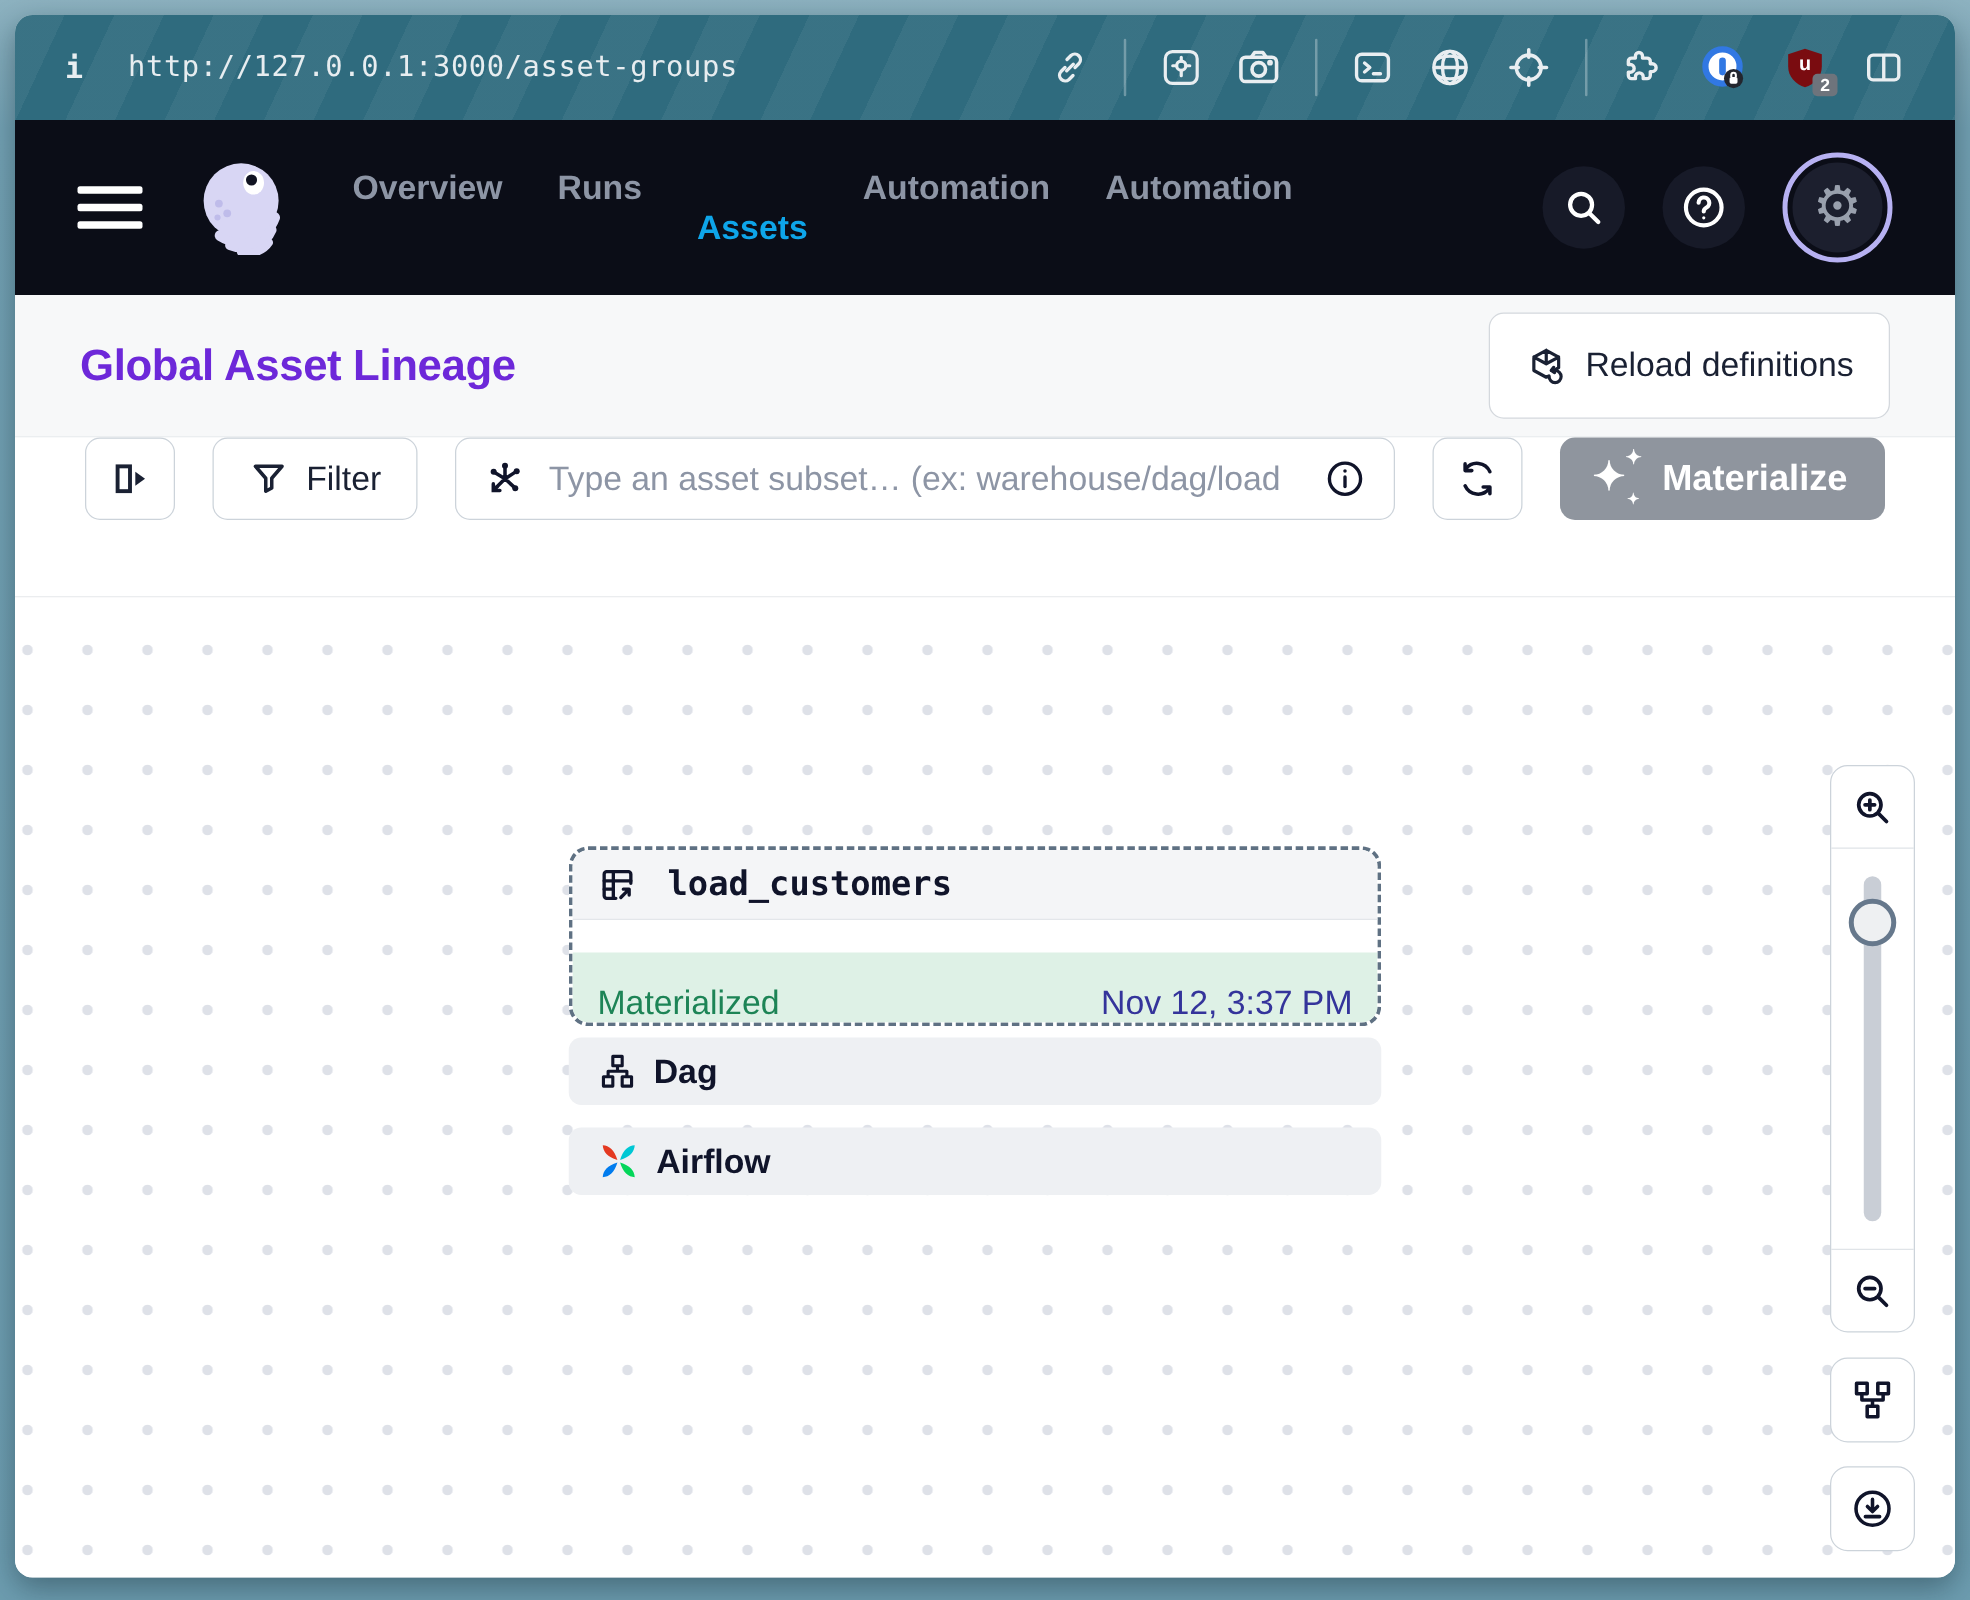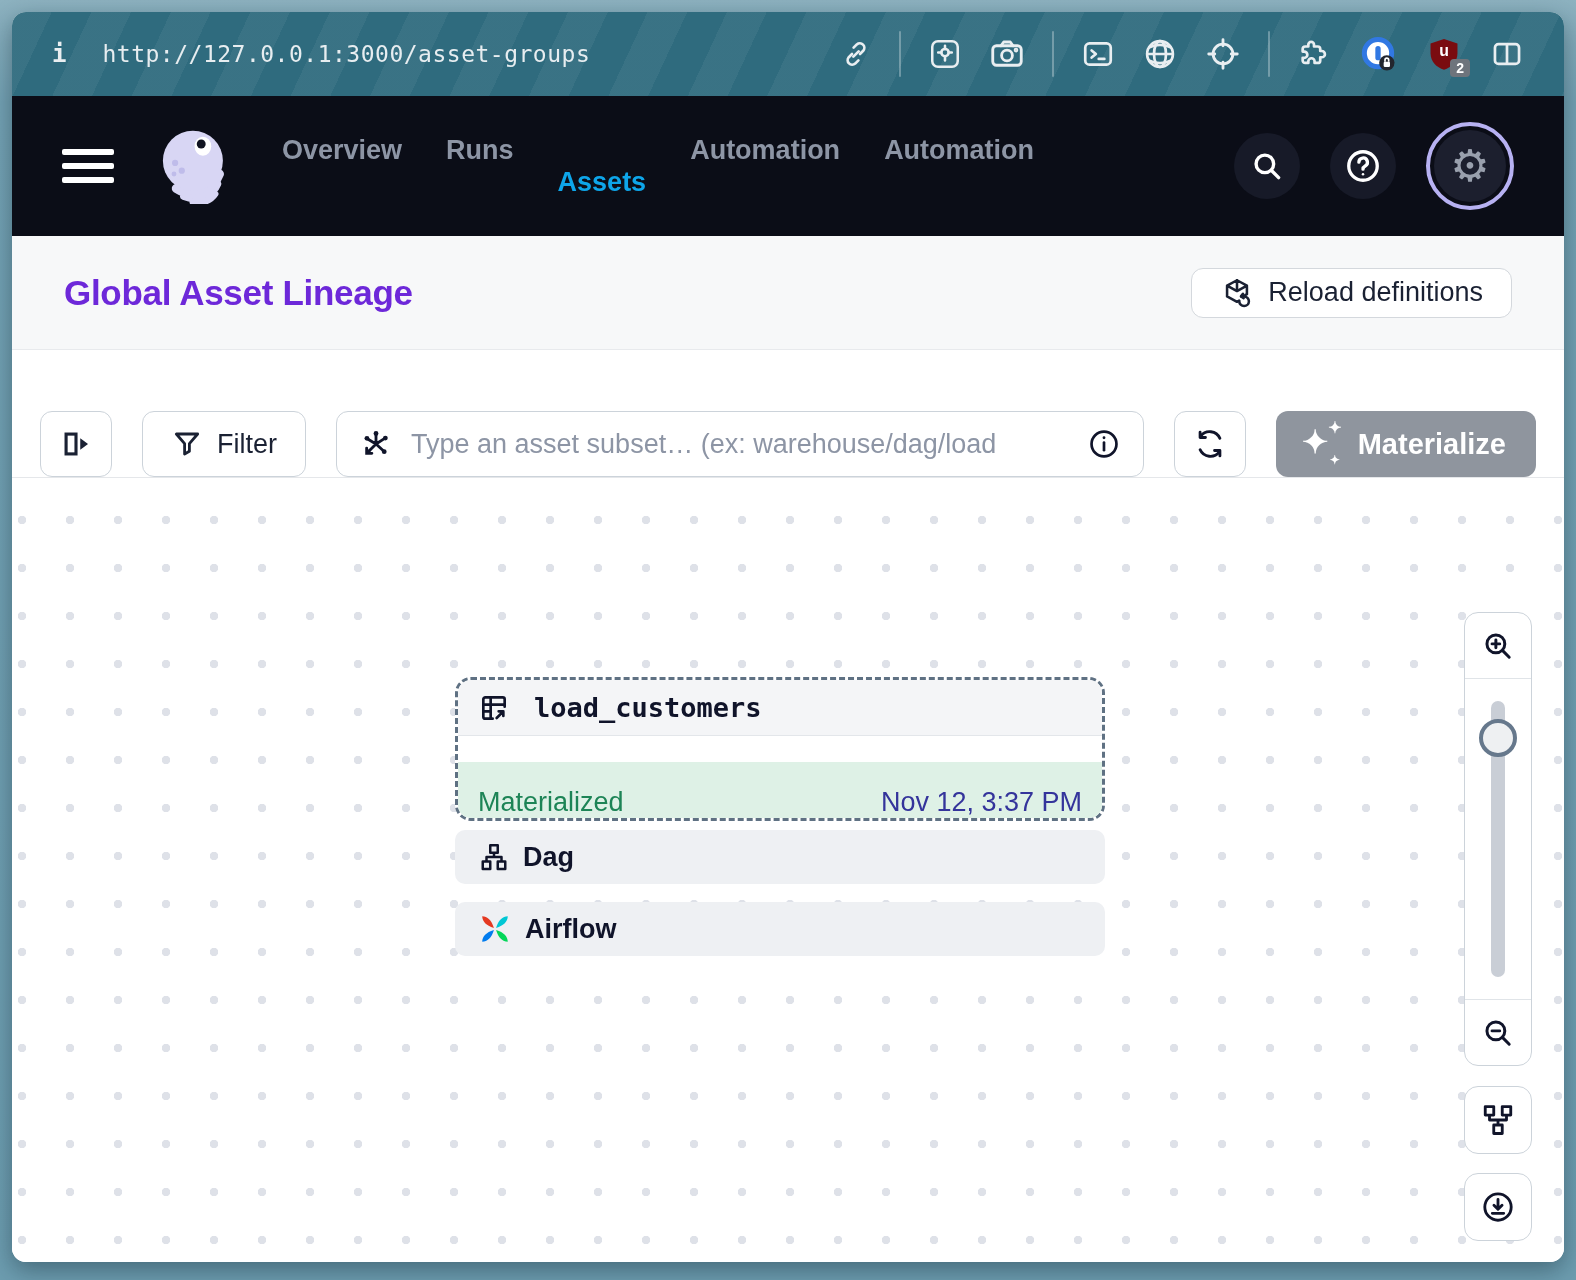--- a/index.html
+++ b/index.html
@@ -56,29 +56,29 @@
   .settings-ring .icon-circle { width:72px; height:72px; background:#1c1f2e; }
   .gear-glyph { font-size:44px; color:#99a0ad; line-height:1; }
 
   
   .page-header {
     height:114px; flex:0 0 114px; background:#f7f8f9; border-bottom:1px solid #e8eaed;
     display:flex; align-items:center; padding:0 52px;
   }
   .page-title { font-size:35px; font-weight:700; color:#6d28d9; letter-spacing:-.3px; }
   .reload-btn {
-    margin-left:auto; height:50px; padding:0 28px; background:#fff;
+    margin-left:auto; height:85px; padding:0 28px; background:#fff;
     border:1.5px solid #d4d8dd; border-radius:12px; font-size:27px; color:#1a2133;
     display:flex; align-items:center; gap:14px; cursor:pointer;
   }
 
   
   .toolbar {
     height:128px; flex:0 0 128px; background:#ffffff; border-bottom:1px solid #e5e7ea;
-    display:flex; align-items:flex-end; padding:0 28px; gap:30px;
+    display:flex; align-items:flex-start; padding:0 56px; gap:30px;
   }
   .tb-btn {
     height:66px; background:#fff; border:1.5px solid #ccd3da; border-radius:12px;
     display:inline-flex; align-items:center; justify-content:center;
     font-size:27px; color:#1a2133; cursor:pointer;
   }
   .expand-btn { width:72px; flex:0 0 72px; }
   .filter-btn { padding:0 28px; gap:14px; }
   .search-box {
     flex:1; height:66px; border:1.5px solid #ccd3da; border-radius:12px;

